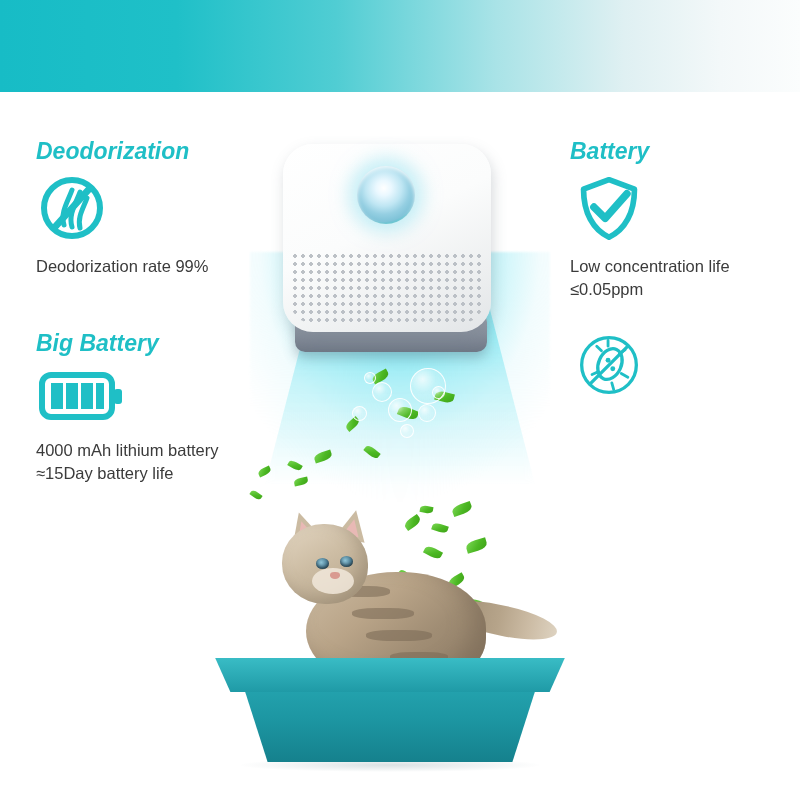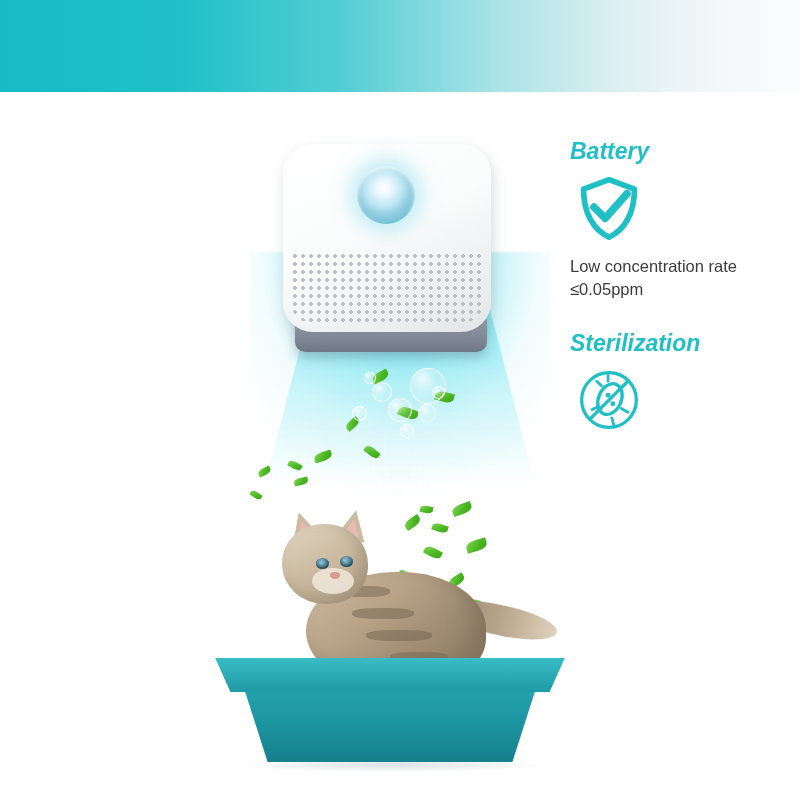--- a/index.html
+++ b/index.html
@@ -371,34 +371,57 @@
 
     <div class="litter-box">
       <div class="lb-shadow"></div>
       <div class="lb-outer"></div>
       <div class="lb-inner"></div>
       <div class="lb-rim"></div>
     </div>
 
   </div>
 
-
+  <div class="feature" id="feature-deodorization">
+    <div class="feature-title">Deodorization</div>
+    <svg class="feature-icon" viewBox="0 0 74 66">
+      <circle cx="34" cy="33" r="28" fill="none" stroke="#1fbfc6" stroke-width="6"></circle>
+      <path d="M17 52 L52 13" stroke="#1fbfc6" stroke-width="7" stroke-linecap="round"></path>
+      <path d="M26 50 C22 38, 30 26, 34 15" fill="none" stroke="#1fbfc6" stroke-width="5" stroke-linecap="round"></path>
+      <path d="M34 52 C30 40, 38 28, 42 17" fill="none" stroke="#1fbfc6" stroke-width="5" stroke-linecap="round"></path>
+      <path d="M42 53 C39 42, 46 32, 49 23" fill="none" stroke="#1fbfc6" stroke-width="5" stroke-linecap="round"></path>
+    </svg>
+    <div class="feature-desc">Deodorization rate  99%</div>
+  </div>
+
+  <div class="feature" id="feature-battery">
+    <div class="feature-title">Big Battery</div>
+    <svg class="feature-icon" viewBox="0 0 88 58" style="width:88px;height:58px;">
+      <rect x="4" y="8" width="70" height="42" rx="9" ry="9" fill="none" stroke="#1fbfc6" stroke-width="6"></rect>
+      <rect x="76" y="22" width="8" height="15" rx="3" ry="3" fill="#1fbfc6"></rect>
+      <rect x="13" y="16" width="12" height="26" fill="#1fbfc6"></rect>
+      <rect x="28" y="16" width="12" height="26" fill="#1fbfc6"></rect>
+      <rect x="43" y="16" width="12" height="26" fill="#1fbfc6"></rect>
+      <rect x="58" y="16" width="8" height="26" fill="#1fbfc6"></rect>
+    </svg>
+    <div class="feature-desc">4000 mAh lithium battery
+≈15Day battery life</div>
+  </div>
 
   <div class="feature" id="feature-safety">
     <div class="feature-title">Battery</div>
     <svg class="feature-icon" viewBox="0 0 70 70">
       <path d="M35 5 L62 15 C62 40, 52 58, 35 66 C18 58, 8 40, 8 15 Z" fill="none" stroke="#1fbfc6" stroke-width="6" stroke-linejoin="round"></path>
       <path d="M19 34 L31 46 L54 20" fill="none" stroke="#1fbfc6" stroke-width="8" stroke-linecap="round" stroke-linejoin="round"></path>
     </svg>
-    <div class="feature-desc">Low concentration rate
+    <div class="feature-desc">Low concentration life
 ≤0.05ppm</div>
   </div>
 
   <div class="feature" id="feature-sterilization">
-    <div class="feature-title">Sterilization</div>
     <svg class="feature-icon" viewBox="0 0 70 70">
       <circle cx="35" cy="35" r="29" fill="none" stroke="#1fbfc6" stroke-width="3.5"></circle>
       <path d="M15 55 L55 15" stroke="#1fbfc6" stroke-width="3.5" stroke-linecap="round"></path>
       <ellipse cx="36" cy="34" rx="12" ry="17" transform="rotate(24 36 34)" fill="none" stroke="#1fbfc6" stroke-width="3.5"></ellipse>
       <path d="M27 20 l-5 -5 M46 23 l6 -4 M24 42 l-7 3 M48 44 l7 4 M34 15 l0 -6 M38 54 l2 7" stroke="#1fbfc6" stroke-width="3" stroke-linecap="round"></path>
       <circle cx="34" cy="30" r="2.6" fill="#1fbfc6"></circle>
       <circle cx="39" cy="39" r="2.6" fill="#1fbfc6"></circle>
     </svg>
   </div>
 

